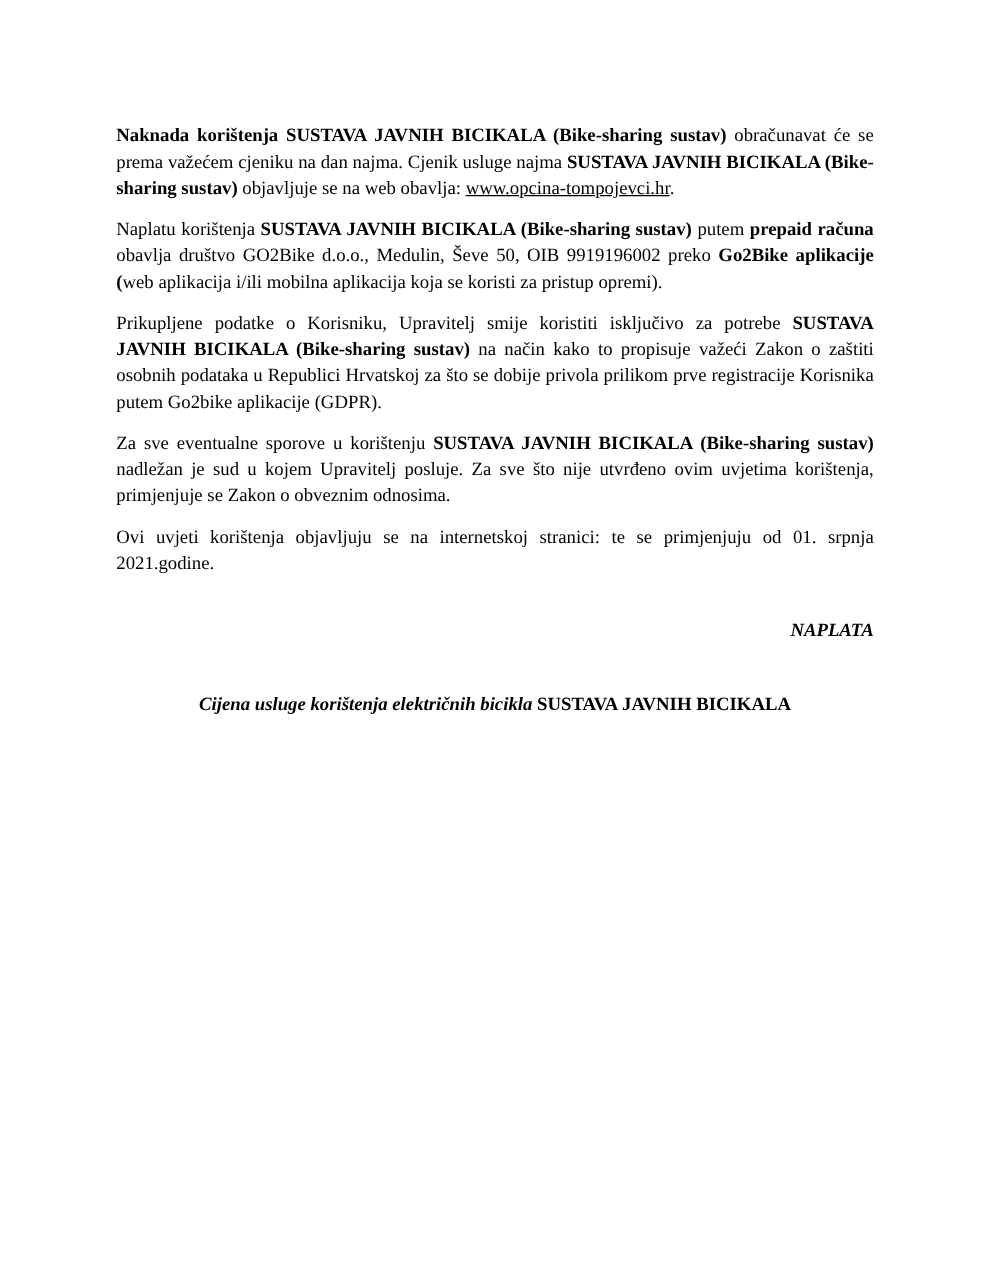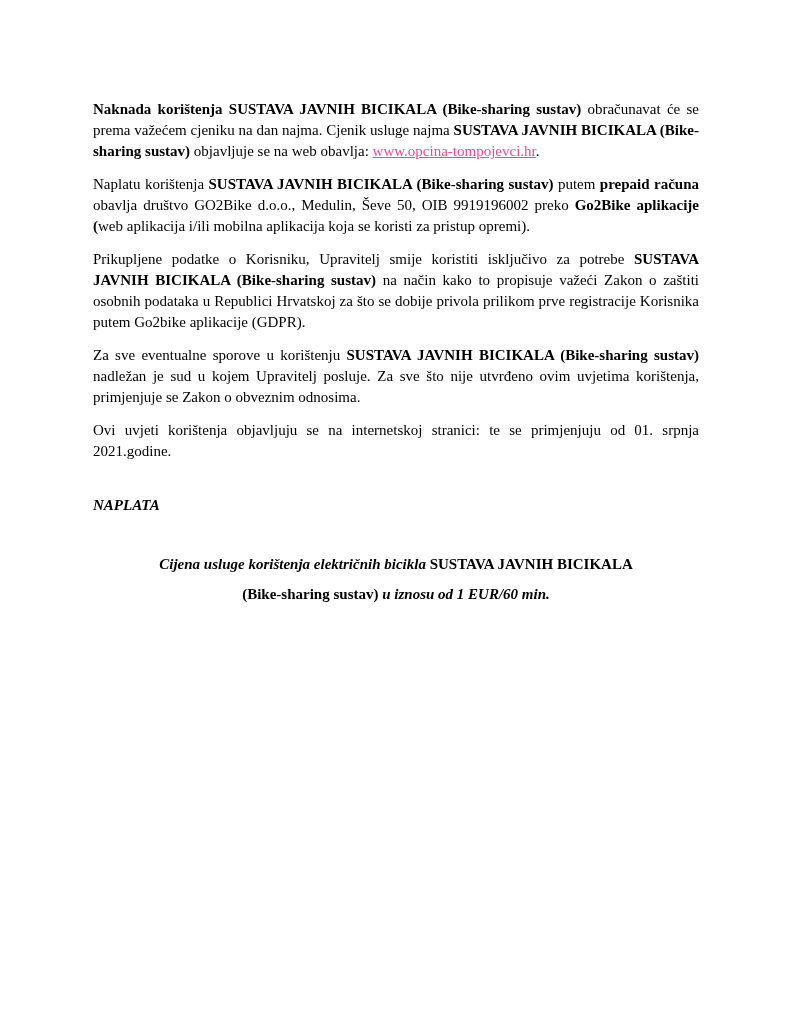--- a/index.html
+++ b/index.html
@@ -18,29 +18,29 @@
     top: 99px;
     width: 606px;
   }
   .doc p {
     margin: 0 0 12px 0;
     font-size: 15px;
     line-height: 21px;
   }
   .justify { text-align: justify; }
   .link {
-    color: #ec4899;
+    color: #000000;
     text-decoration: underline;
     cursor: pointer;
   }
   .address { margin-top: 27px !important; margin-bottom: 0 !important; }
   .heading {
     margin-top: 33px !important;
     margin-bottom: 0 !important;
-    text-align: left;
+    text-align: right;
     font-weight: bold;
     font-style: italic;
   }
   .pricing { text-align: center; }
   .pricing-1 { margin-top: 38px !important; margin-bottom: 9px !important; }
   .pricing-2 { margin-bottom: 0 !important; }
   .it { font-style: italic; font-weight: bold; }
   b { font-weight: bold; }
 </style>
 </head>
@@ -57,16 +57,15 @@
 
     <p class="justify"><span>Za sve eventualne sporove u korištenju </span><b>SUSTAVA JAVNIH BICIKALA (Bike-sharing sustav)</b><span> nadležan je sud u kojem Upravitelj posluje. Za sve što nije utvrđeno ovim uvjetima korištenja, primjenjuje se Zakon o obveznim odnosima.</span></p>
 
     <p class="justify">Ovi uvjeti korištenja objavljuju se na internetskoj stranici:  te se primjenjuju od 01. srpnja 2021.godine.</p>
 
 
     <p class="heading">NAPLATA</p>
 
     <p class="pricing pricing-1"><span class="it">Cijena usluge korištenja električnih bicikla </span><b>SUSTAVA JAVNIH BICIKALA</b></p>
 
-    <p class="pricing pricing-2"><b>(Bike-sharing sustav)</b><span class="it"> u iznosu od 1 EUR/60 min.</span></p>
 
   </div>
 </div>
 
 </body></html>

